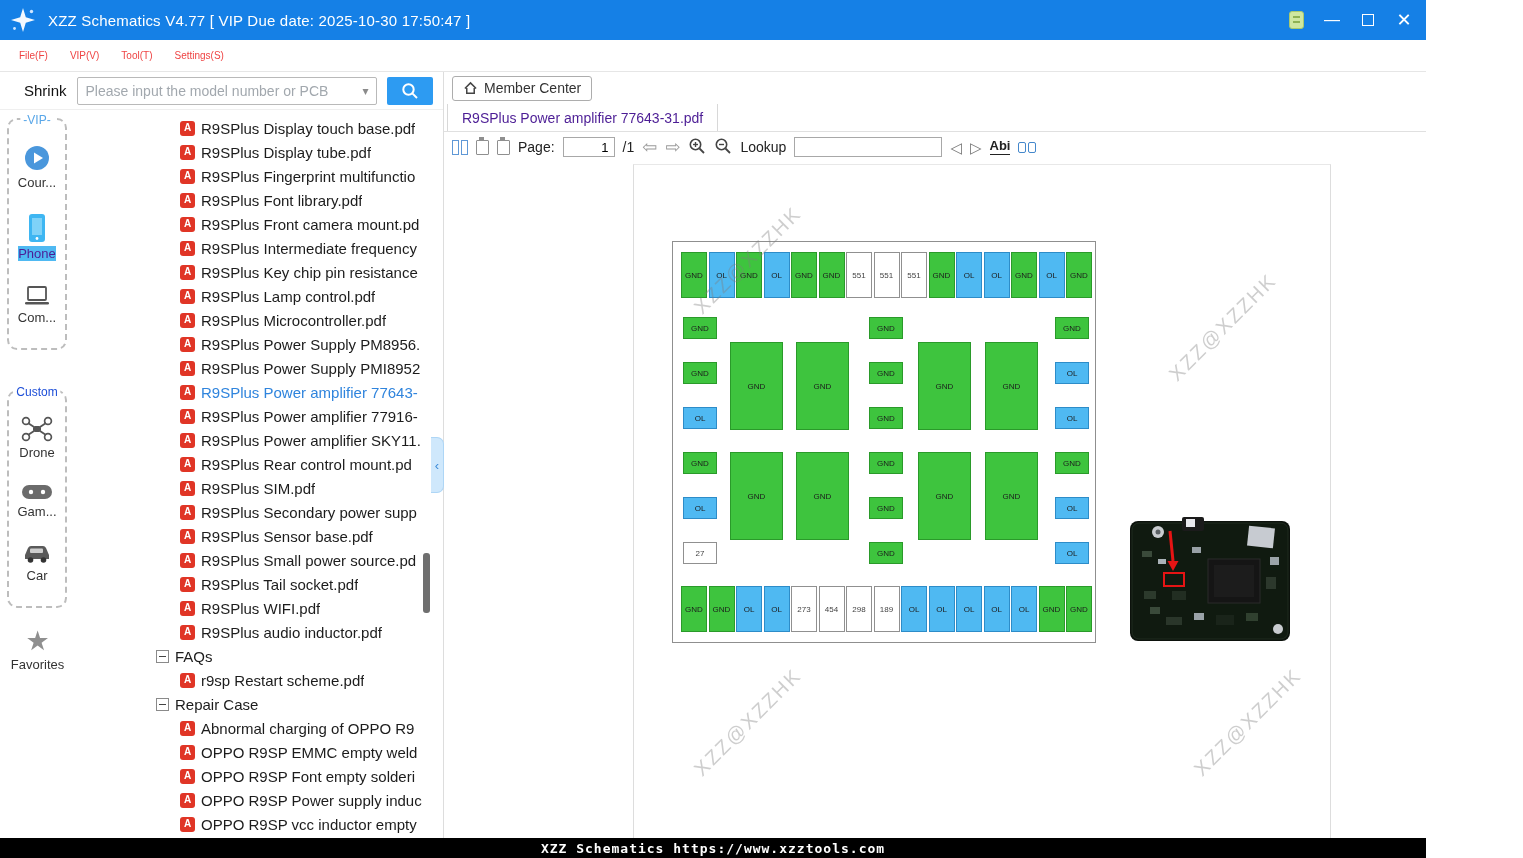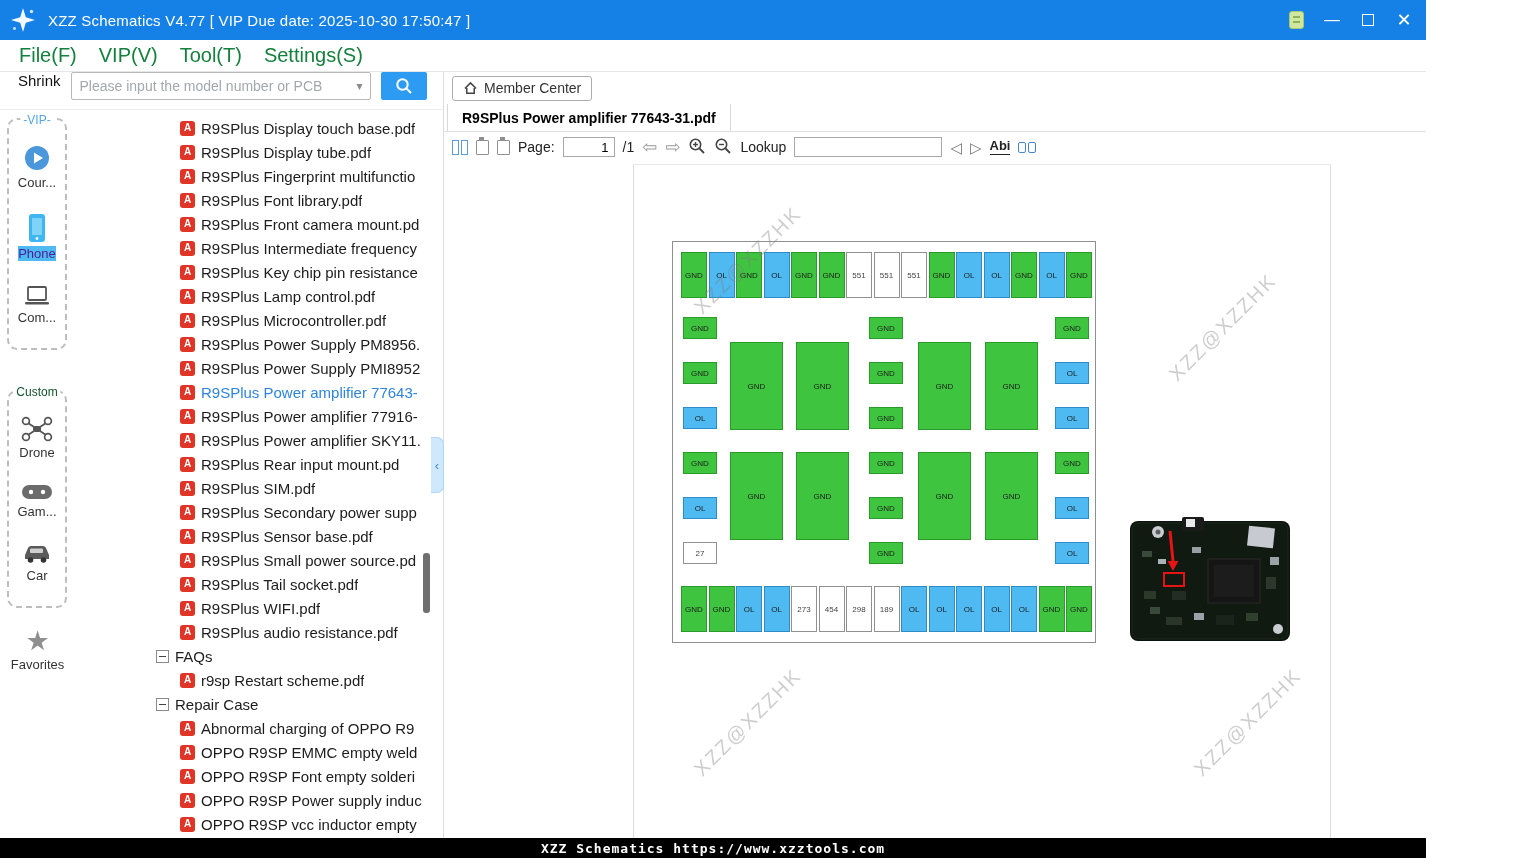--- a/index.html
+++ b/index.html
@@ -18,44 +18,44 @@
 .vip-clip{width:15px;height:18px;background:#cfe7a0;border:1px solid #a9c96d;border-radius:3px;
   position:relative}
 .vip-clip::before{content:"";position:absolute;left:3px;top:4px;right:3px;height:2px;background:#8fb254}
 .vip-clip::after{content:"";position:absolute;left:3px;top:9px;right:3px;height:2px;background:#8fb254}
 .max-box{width:12px;height:12px;border:1.6px solid #fff}
 
 
 .menubar{position:absolute;left:0;top:40px;right:0;height:32px;background:#fff;
   border-bottom:1px solid #e6e6e6;display:flex;align-items:center}
 .menu-items{display:flex;padding-left:8px}
-.menu-item{padding:0 11px;font-size:20px;color:#15803d}
+.menu-item{padding:0 11px;font-size:10px;color:#ef4444}
 
 
 .left-pane{position:absolute;left:0;top:72px;width:443px;height:766px;background:#fff}
-.search-row{height:38px;display:flex;align-items:flex-start;gap:10px;padding-left:18px;
+.search-row{height:38px;display:flex;align-items:center;gap:10px;padding-left:24px;
   border-bottom:1px solid #efefef}
 .shrink{font-size:15px;color:#111}
 .search-box{position:relative;width:300px;height:28px;border:1px solid #b9b9b9;border-radius:2px;
   display:flex;align-items:center;background:#fff}
 .search-box input{border:none;outline:none;flex:1;padding:0 8px;font-size:14px;color:#333;background:transparent}
 .search-box input::placeholder{color:#a2a8ae}
 .chev{width:20px;text-align:center;color:#8b8b8b;font-size:12px}
 .search-btn{width:46px;height:28px;background:#2d9bf2;border-radius:2px;display:flex;
   align-items:center;justify-content:center}
 
 
 .sidebar{position:absolute;left:0;top:38px;width:75px;bottom:0;background:#fff}
 .dash-box{position:absolute;left:7px;width:60px;border:2px dashed #bdbdbd;border-radius:10px}
 .vip-box{top:8px;height:232px}
 .custom-box{top:280px;height:218px}
 .box-title{position:absolute;top:-9px;left:50%;transform:translateX(-50%);background:#fff;
   padding:2px 3px;font-size:12px;white-space:nowrap}
 .vip-title{color:#58a6e8}
-.custom-title{color:#14532d}
+.custom-title{color:#1d4ed8}
 .box-items{display:flex;flex-direction:column;align-items:center;justify-content:space-evenly;height:100%}
 .side-item{display:flex;flex-direction:column;align-items:center;gap:3px}
 .side-label{font-size:13px;color:#333}
 .side-label.blue{color:#4c1d95}
 .fav{position:absolute;left:0;width:75px;top:518px;display:flex;flex-direction:column;
   align-items:center;gap:2px}
 .star{font-size:27px;color:#8f8f8f;line-height:1}
 
 
 .tree{position:absolute;left:75px;top:38px;right:0;bottom:0;overflow:hidden;
@@ -78,21 +78,21 @@
   align-items:center;justify-content:center;color:#3d8bd8;font-size:13px;z-index:6}
 
 
 .right-pane{position:absolute;left:443px;top:72px;width:1080px;height:766px;background:#fff;
   border-left:1px solid #ddd;display:flex;flex-direction:column}
 .member-row{height:32px;display:flex;align-items:center;padding-left:8px}
 .member-btn{display:flex;align-items:center;gap:6px;border:1px solid #adadad;border-radius:3px;
   height:25px;padding:0 10px;font-size:14px;color:#333;background:#fff}
 .tab-row{height:28px;border-bottom:1px solid #e0e0e0;display:flex;align-items:stretch;position:relative}
 .tab{display:flex;align-items:center;padding:0 14px;margin-left:3px;border-left:1px solid #d8d8d8;
-  border-right:1px solid #d8d8d8;font-weight:bold;font-size:14px;color:#000000;background:#fff}
+  border-right:1px solid #d8d8d8;font-weight:normal;font-size:14px;color:#4c1d95;background:#fff}
 .tab-close{position:absolute;right:14px;top:5px;width:19px;height:17px;background:#a7aeb6;
   border-radius:3px;color:#fff;font-size:12px;display:flex;align-items:center;justify-content:center}
 
 
 .pdfbar{height:30px;display:flex;align-items:center;padding-left:8px;font-size:14px;color:#222}
 .pdfbar > *{margin-right:8px}
 .ic-2page{display:flex;gap:2px}
 .ic-2page span{width:7px;height:15px;border:1.5px solid #5f98d6}
 .ic-clip{width:13px;height:15px;border:1.5px solid #8f8f8f;position:relative;border-radius:1px}
 .ic-clip::before{content:"";position:absolute;left:2px;top:-4px;width:5px;height:3px;background:#8f8f8f}
@@ -335,21 +335,21 @@
             <span class="tlabel">R9SPlus Power amplifier 77916-</span>
           </div>
 
           <div class="trow file">
             <span class="pdf-ico">A</span>
             <span class="tlabel">R9SPlus Power amplifier SKY11.</span>
           </div>
 
           <div class="trow file">
             <span class="pdf-ico">A</span>
-            <span class="tlabel">R9SPlus Rear input mount.pd</span>
+            <span class="tlabel">R9SPlus Rear control mount.pd</span>
           </div>
 
           <div class="trow file">
             <span class="pdf-ico">A</span>
             <span class="tlabel">R9SPlus SIM.pdf</span>
           </div>
 
           <div class="trow file">
             <span class="pdf-ico">A</span>
             <span class="tlabel">R9SPlus Secondary power supp</span>
@@ -370,21 +370,21 @@
             <span class="tlabel">R9SPlus Tail socket.pdf</span>
           </div>
 
           <div class="trow file">
             <span class="pdf-ico">A</span>
             <span class="tlabel">R9SPlus WIFI.pdf</span>
           </div>
 
           <div class="trow file">
             <span class="pdf-ico">A</span>
-            <span class="tlabel">R9SPlus audio resistance.pdf</span>
+            <span class="tlabel">R9SPlus audio inductor.pdf</span>
           </div>
         </div>
       <div class="trow group">
         <span class="minus"></span>
         <span class="tlabel">FAQs</span>
       </div>
       <div>
 
           <div class="trow file">
             <span class="pdf-ico">A</span>

